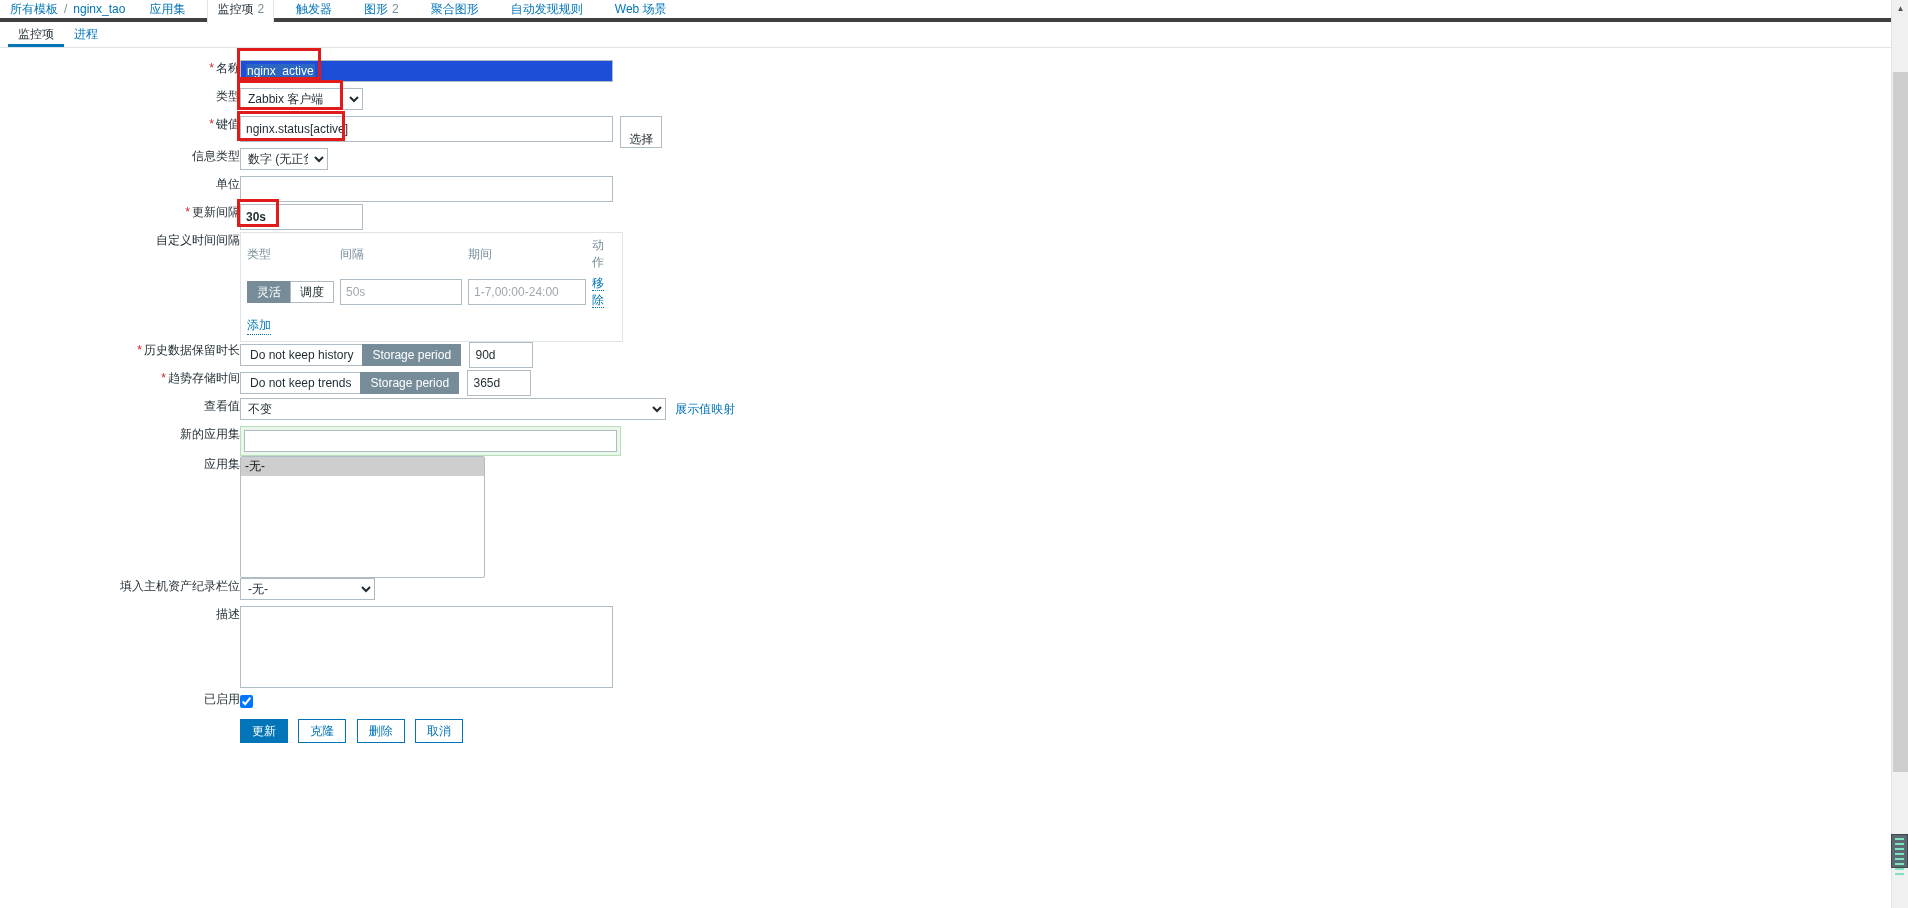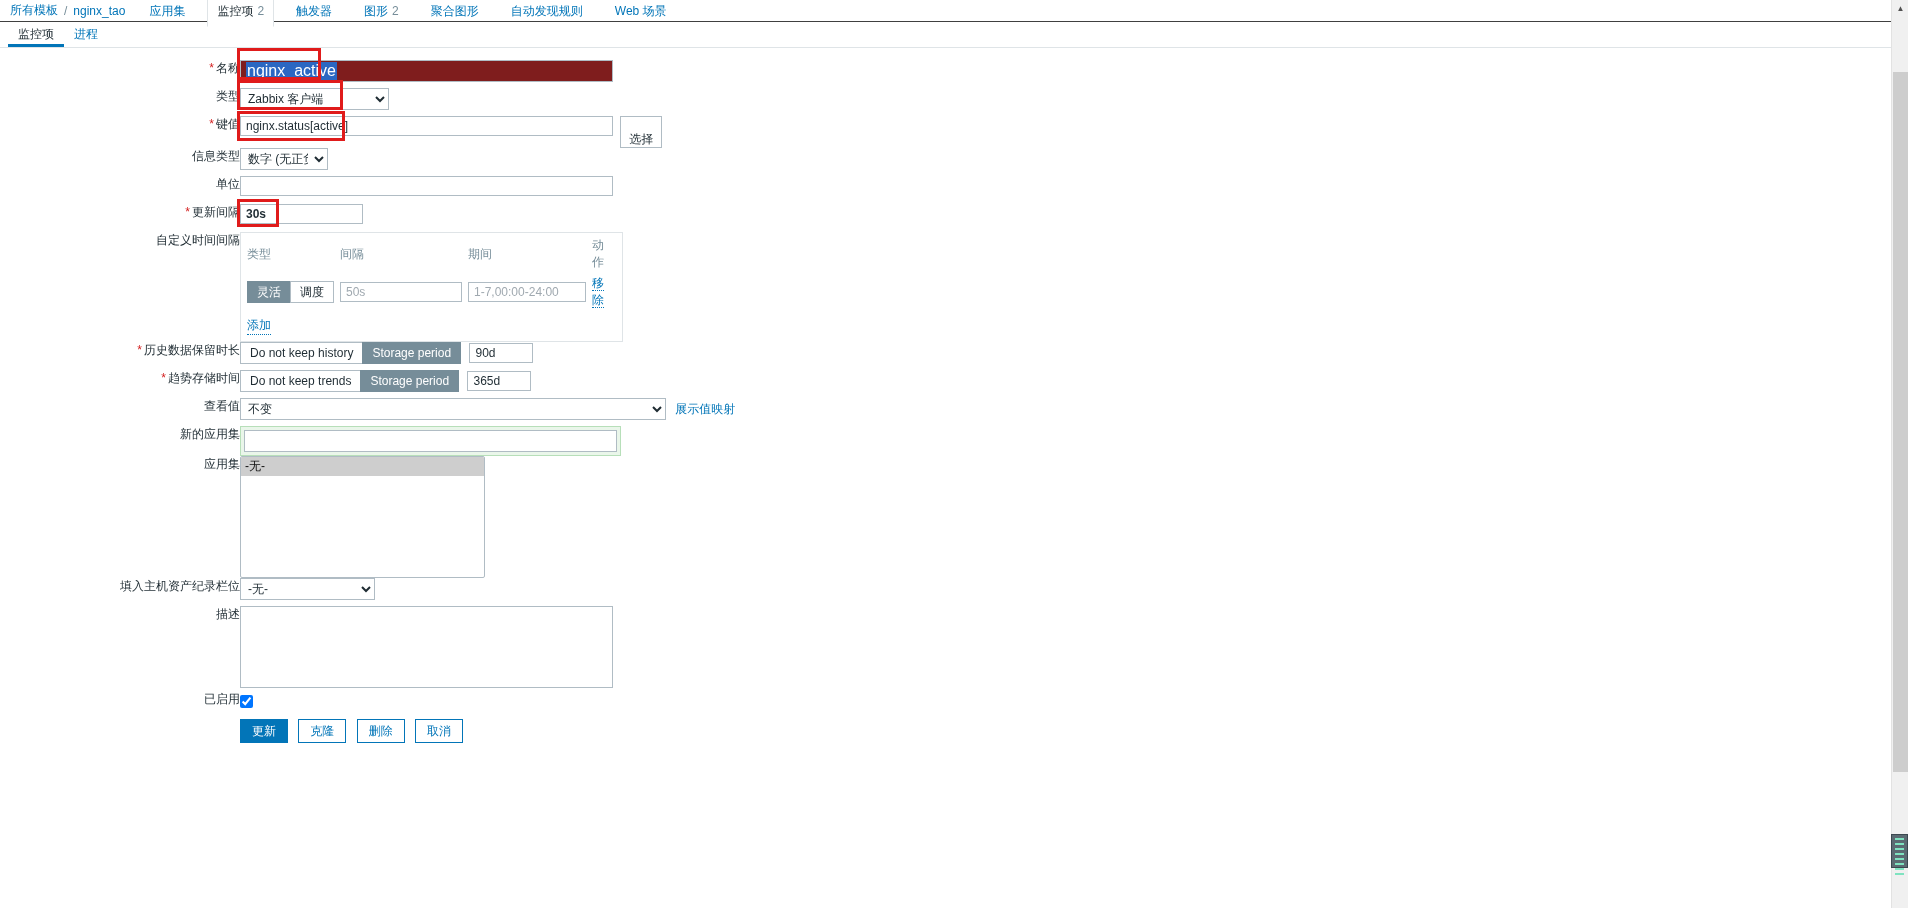--- a/index.html
+++ b/index.html
@@ -9,21 +9,21 @@
     background: #ffffff;
     font-family: "Liberation Sans", "DejaVu Sans", sans-serif;
     font-size: 12px;
     color: #1f2c33;
     overflow: hidden;
   }
 
   
   .topnav {
     height: 22px;
-    border-bottom: 1px solid #404040;
+    border-bottom: 4px solid #404040;
     display: flex;
     align-items: center;
     padding: 0 0 0 8px;
     font-size: 12px;
     white-space: nowrap;
     background: #fff;
   }
   .crumb-link { color: #0275b8; text-decoration: none; padding: 0 2px; }
   .crumb-sep { color: #768d99; padding: 0 4px; }
   .crumb-host { color: #0275b8; text-decoration: none; padding: 0 2px; }
@@ -84,21 +84,21 @@
   td.fld { padding: 3px 0 3px 0; }
   .req { color: #d31f1f; margin-right: 2px; }
 
   input.txt, select.sel, textarea.ta {
     font-family: "Liberation Sans", "DejaVu Sans", sans-serif;
     font-size: 12px;
     color: #1f2c33;
     border: 1px solid #b0bcc4;
     background: #fff;
     padding: 2px 5px;
-    height: 20px;
+    height: 26px;
     line-height: 16px;
     outline: none;
   }
   input.txt::placeholder, textarea.ta::placeholder { color: #a0a9b0; }
   .w-big { width: 373px; }
   .w-key { width: 373px; }
   .w-mid { width: 123px; font-weight: bold; }
 
   
   .selhl {
@@ -107,25 +107,25 @@
     padding: 0 1px;
   }
   .fieldbox {
     position: relative;
     display: inline-block;
   }
   .namefield {
     width: 373px;
     height: 22px;
     border: 1px solid #b0bcc4;
-    background: #7f1d1d;
+    background: #1d4ed8;
     display: flex;
     align-items: center;
     padding: 0 5px;
-    font-size: 16px;
+    font-size: 12px;
   }
 
   
   .anno {
     position: absolute;
     border: 3px solid #e01b1b;
     pointer-events: none;
     z-index: 40;
   }
 
@@ -312,21 +312,21 @@
           </div>
           <div class="anno" style="left:-3px; top:-12px; width:84px; height:32px;"></div>
         </div>
       </td>
     </tr>
 
     <tr>
       <td class="lbl">类型</td>
       <td class="fld">
         <div class="fieldbox">
-          <select class="sel" style="width:149px;">
+          <select class="sel" style="width:123px;">
             <option>Zabbix 客户端</option>
           </select>
           <div class="anno" style="left:-3px; top:-8px; width:106px; height:30px;"></div>
         </div>
       </td>
     </tr>
 
     <tr>
       <td class="lbl">
         <span class="req">*</span><span>键值</span>

